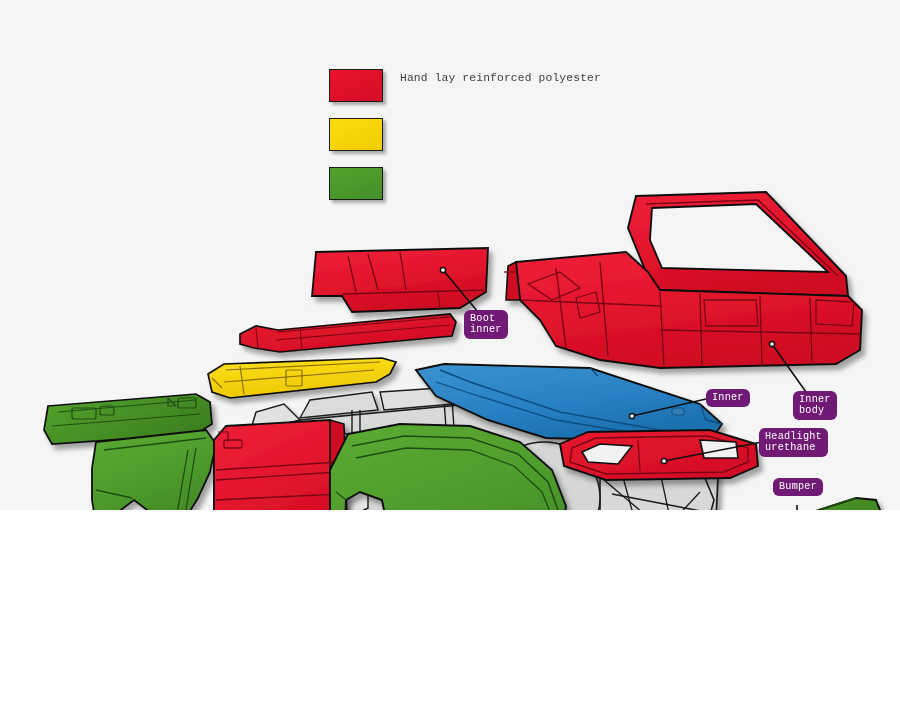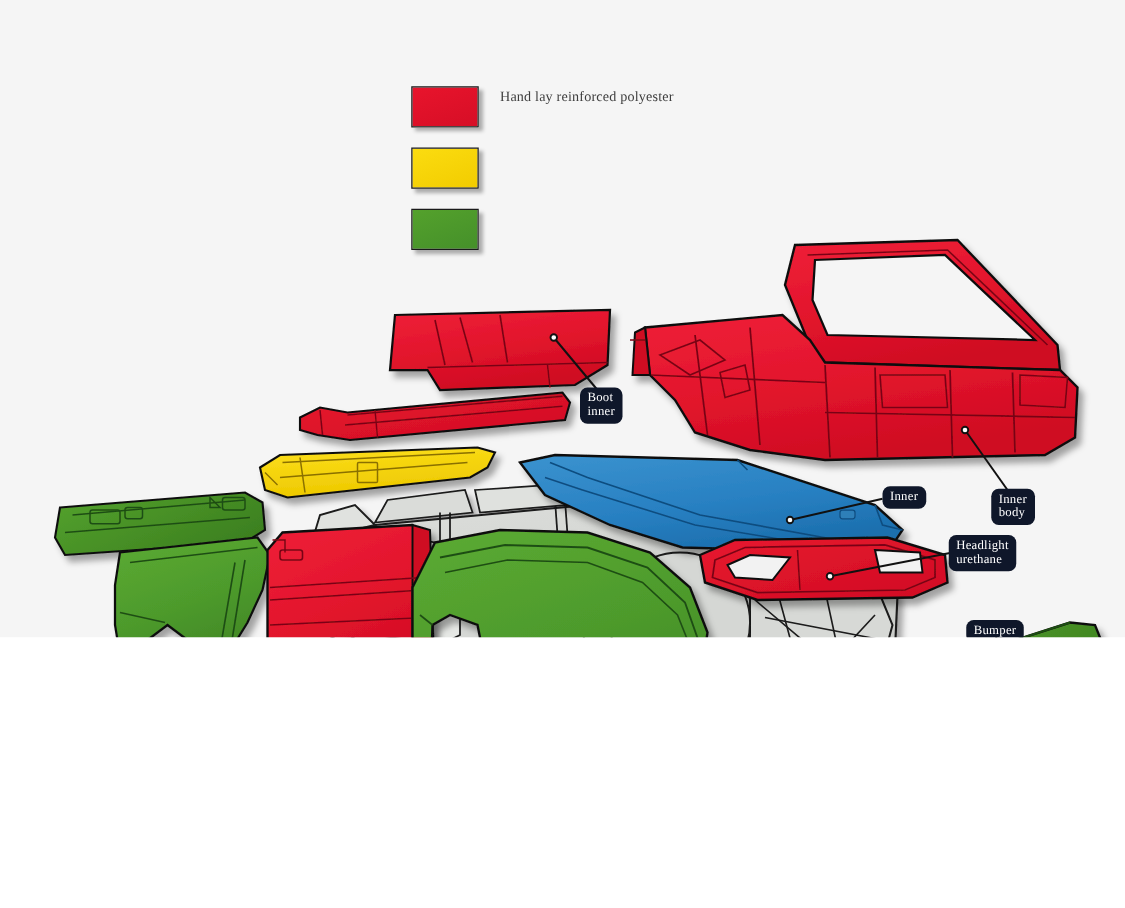--- a/index.html
+++ b/index.html
@@ -6,21 +6,21 @@
     margin: 0;
     padding: 0;
     background: #ffffff;
   }
   #canvas {
     position: relative;
     width: 900px;
     height: 510px;
     background: #f5f5f5;
     overflow: hidden;
-    font-family: Liberation Serif, serif;
+    font-family: Liberation Mono, monospace;
   }
 
   
   #legend {
     position: absolute;
     left: 329px;
     top: 66px;
     width: 300px;
   }
   .legend-row {
@@ -48,21 +48,21 @@
     line-height: 13.6px;
     color: #3e3e3e;
     letter-spacing: 0.15px;
     padding-top: 6px;
     white-space: pre-line;
   }
 
   
   .callout {
     position: absolute;
-    background: #0f172a;
+    background: #701a75;
     color: #ffffff;
     font-size: 10.2px;
     line-height: 11.4px;
     padding: 3px 6px 3.5px 6px;
     border-radius: 6px;
     white-space: pre-line;
     letter-spacing: 0.2px;
     text-align: left;
     z-index: 40;
   }
@@ -333,19 +333,19 @@
 inner</div>
 
   <div class="callout" style="left:706px; top:389px;">Inner</div>
 
   <div class="callout" style="left:793px; top:391px;">Inner
 body</div>
 
   <div class="callout" style="left:759px; top:428px;">Headlight
 urethane</div>
 
-  <div class="callout" style="left:773px; top:496px;">Bumper</div>
+  <div class="callout" style="left:773px; top:478px;">Bumper</div>
 
   <div class="callout" style="left:213px; top:568px;">Door</div>
 
   <div class="callout" style="left:326px; top:599px;">Boot</div>
 
 </div>
 
 </body></html>

